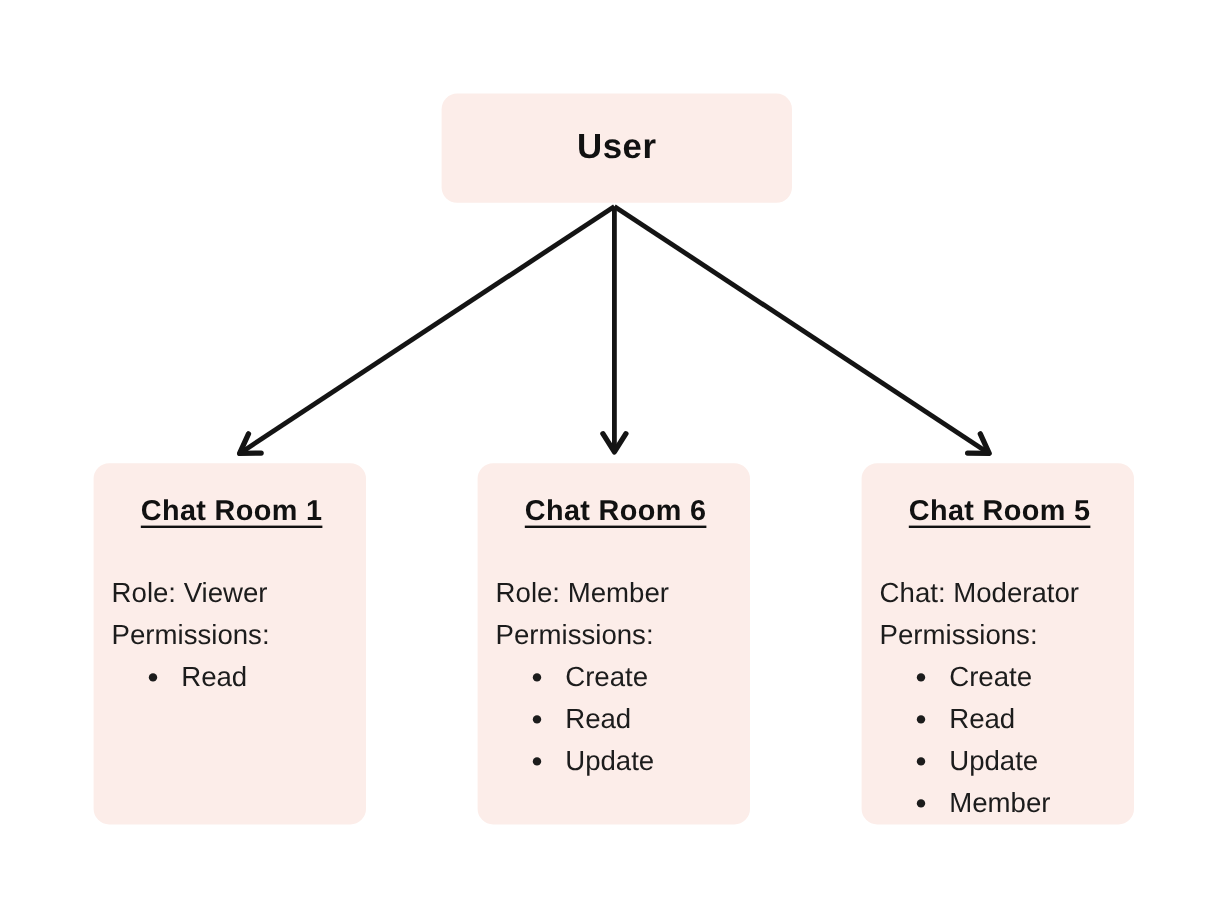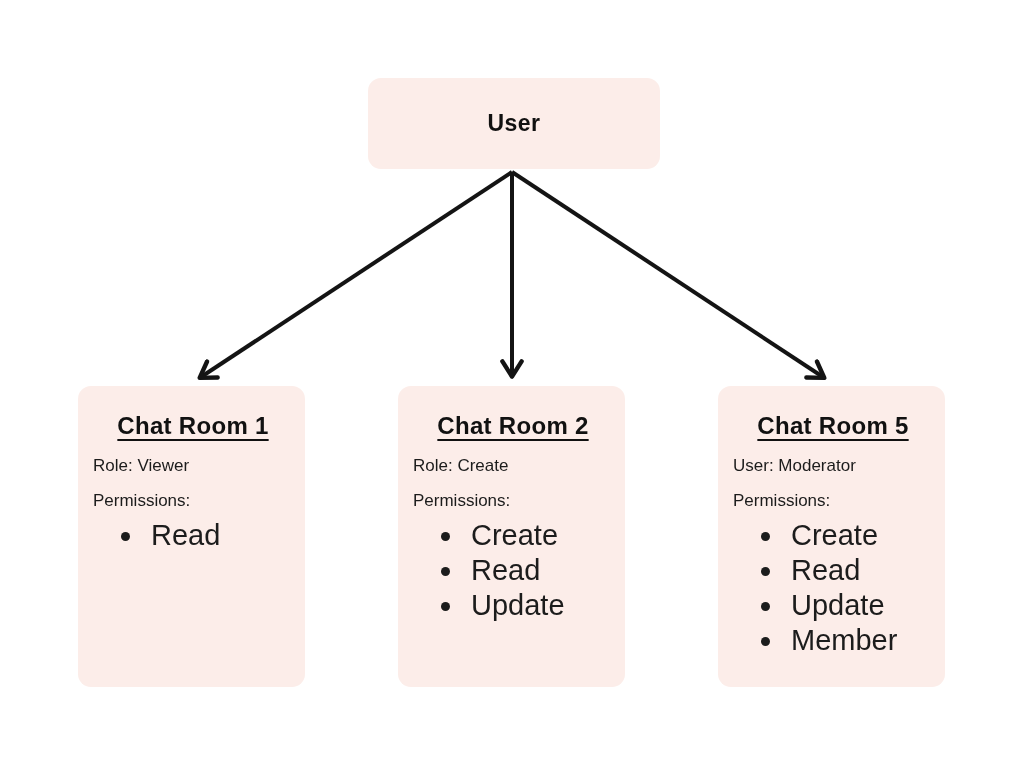--- a/index.html
+++ b/index.html
@@ -29,21 +29,21 @@
     color: #1c1c1c;
   }
   .node.user {
     left: 368px;
     top: 78px;
     width: 292px;
     height: 91px;
     display: flex;
     align-items: center;
     justify-content: center;
-    font-size: 23px;
+    font-size: 29px;
     font-weight: 700;
     color: #111111;
     letter-spacing: 0.5px;
   }
   .node.room {
     top: 386px;
     width: 227px;
     height: 301px;
     padding: 26px 12px 0 15px;
   }
@@ -51,35 +51,35 @@
   .room-1 { left: 398px; }
   .room-2 { left: 718px; }
   .room-title {
     text-align: center;
     font-size: 24px;
     font-weight: 700;
     color: #111111;
     text-decoration: underline;
     text-decoration-thickness: 2px;
     text-underline-offset: 5px;
-    margin-bottom: 8px;
+    margin-bottom: 37px;
     letter-spacing: 0.3px;
   }
   .room-line {
-    font-size: 17px;
+    font-size: 23px;
     line-height: 35px;
     color: #1c1c1c;
   }
   ul.perm-list {
     margin: 0;
     padding: 0 0 0 52px;
     list-style: disc;
   }
   ul.perm-list li {
-    font-size: 29px;
+    font-size: 23px;
     line-height: 35px;
     color: #1c1c1c;
     padding-left: 6px;
   }
 </style>
 </head>
 <body>
 
 <div class="canvas">
 
@@ -101,33 +101,33 @@
   <div class="node room room-0">
     <div class="room-title">Chat Room 1</div>
     <div class="room-line">Role: Viewer</div>
     <div class="room-line">Permissions:</div>
     <ul class="perm-list">
         <li>Read</li>
       </ul>
   </div>
 
   <div class="node room room-1">
-    <div class="room-title">Chat Room 2</div>
-    <div class="room-line">Role: Create</div>
+    <div class="room-title">Chat Room 6</div>
+    <div class="room-line">Role: Member</div>
     <div class="room-line">Permissions:</div>
     <ul class="perm-list">
         <li>Create</li>
         <li>Read</li>
         <li>Update</li>
       </ul>
   </div>
 
   <div class="node room room-2">
     <div class="room-title">Chat Room 5</div>
-    <div class="room-line">User: Moderator</div>
+    <div class="room-line">Chat: Moderator</div>
     <div class="room-line">Permissions:</div>
     <ul class="perm-list">
         <li>Create</li>
         <li>Read</li>
         <li>Update</li>
         <li>Member</li>
       </ul>
   </div>
 
 </div>

